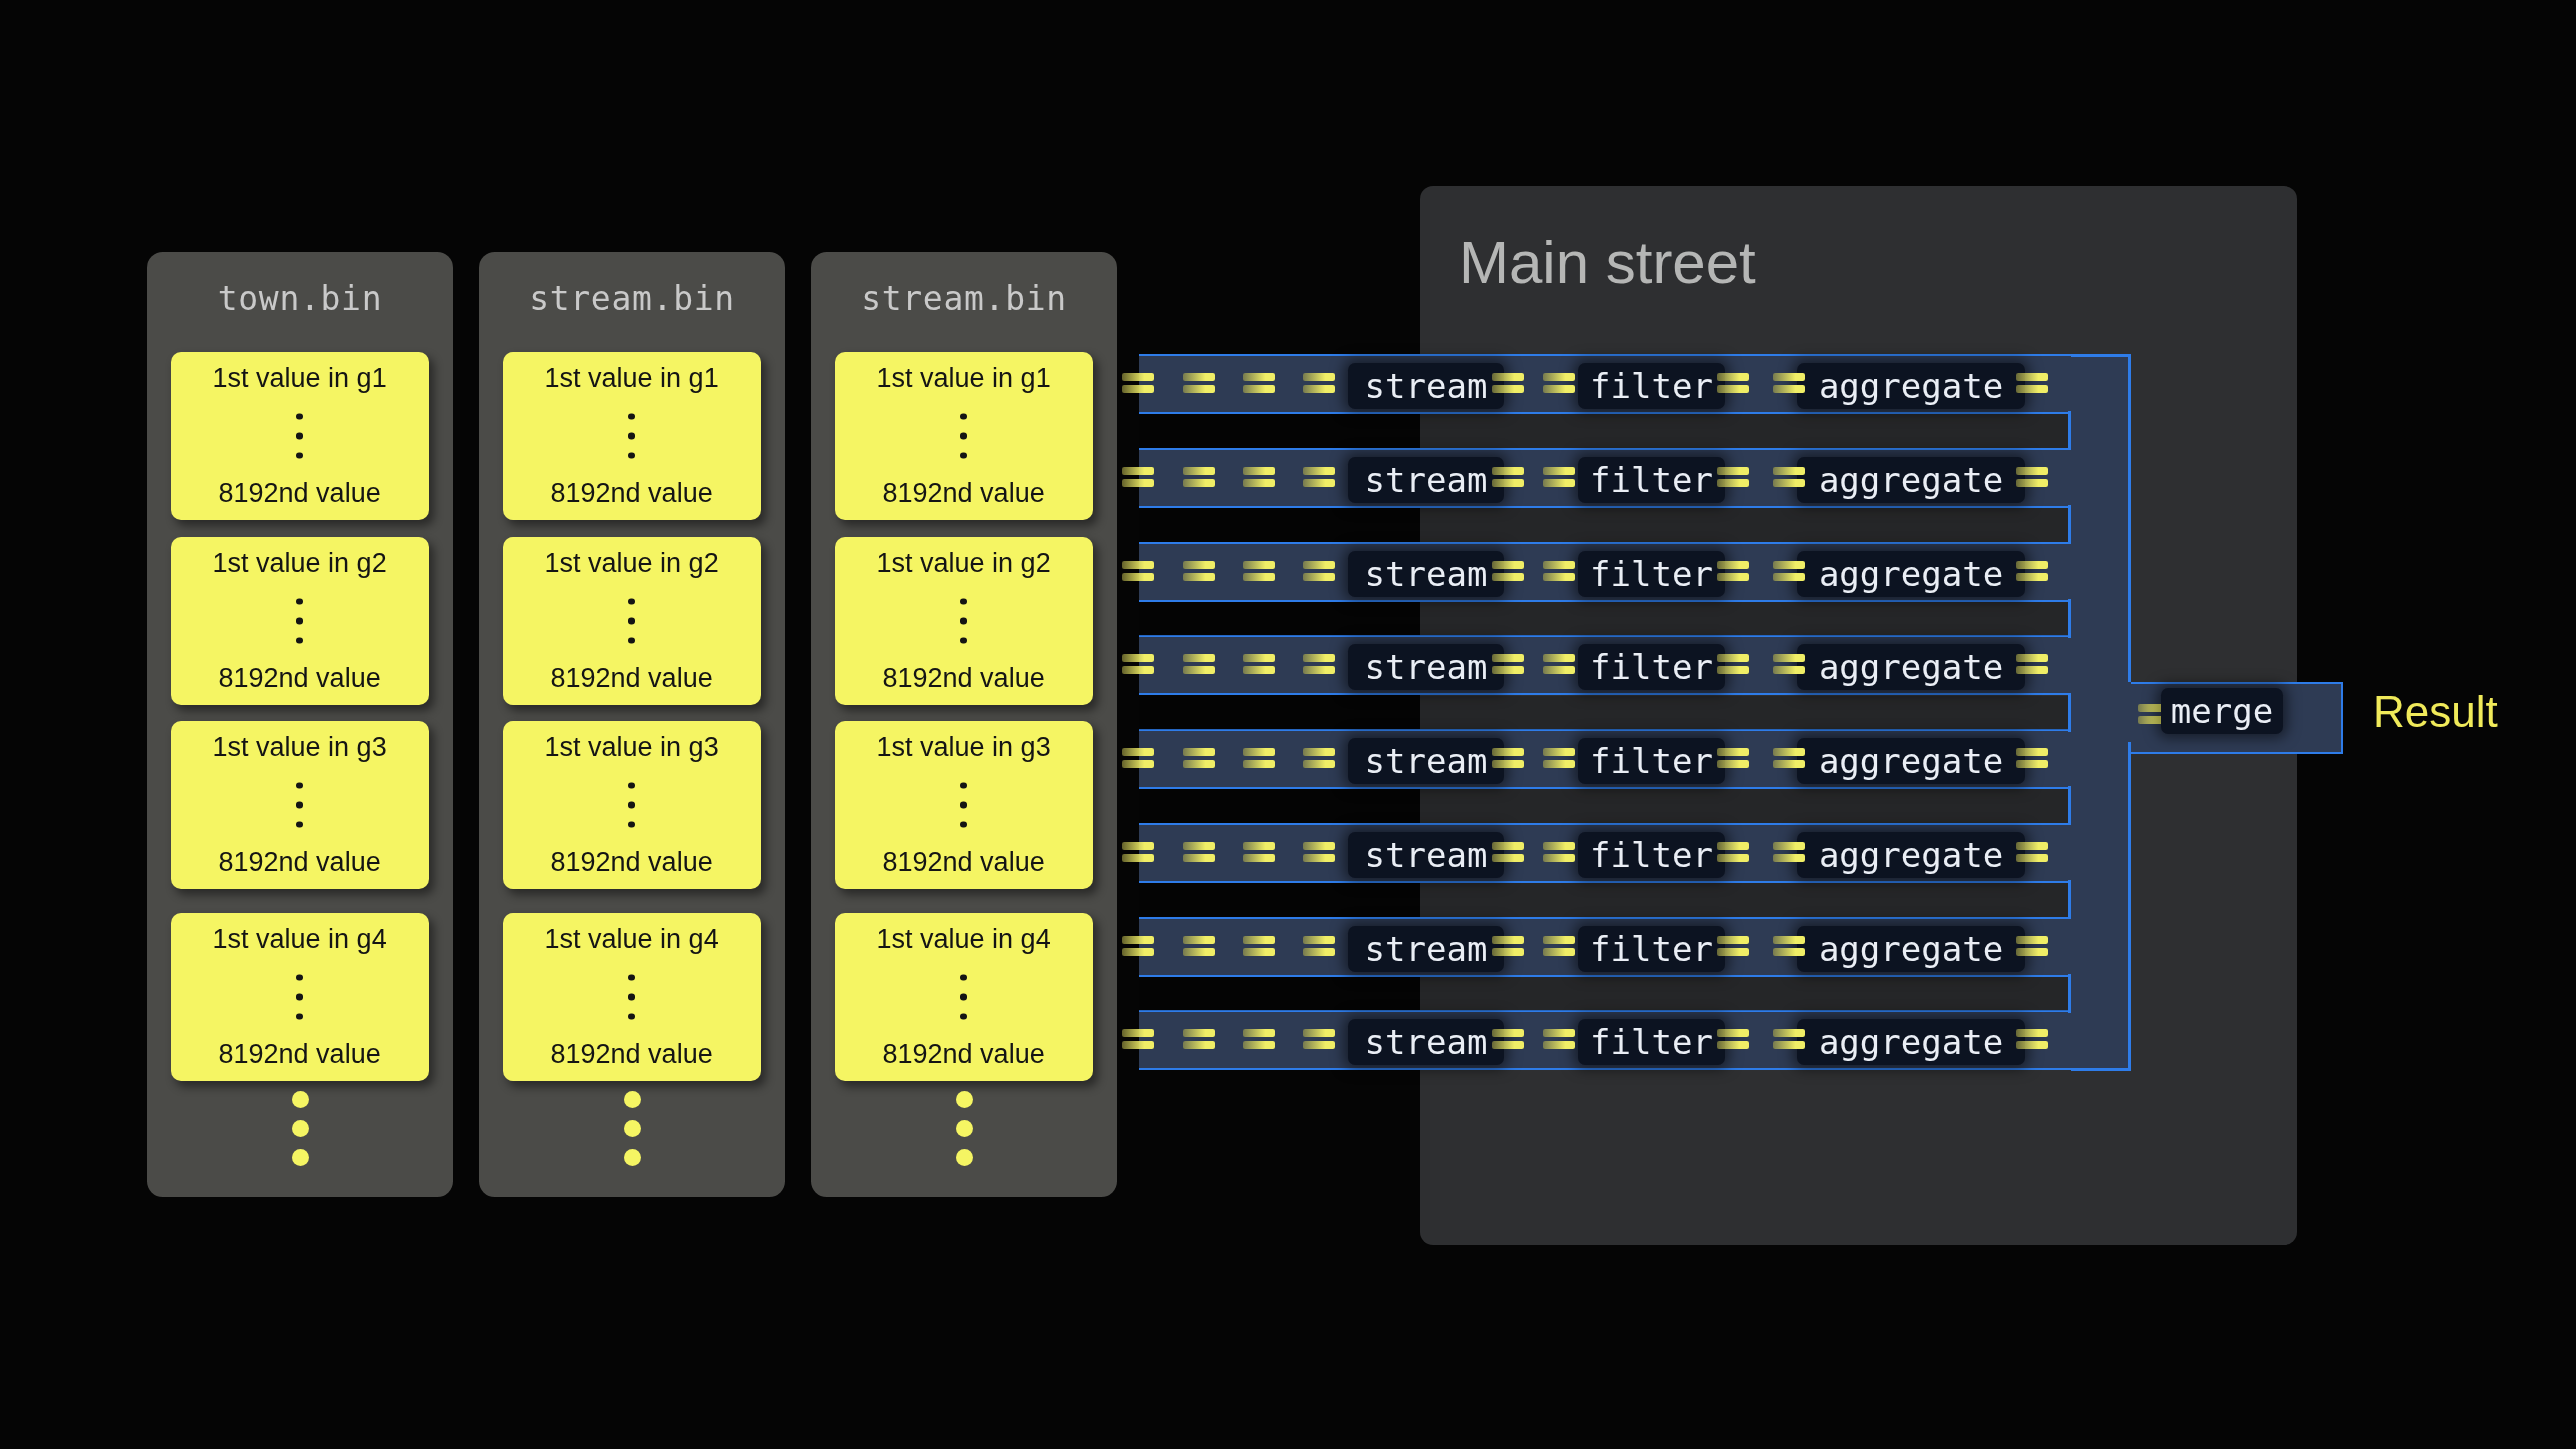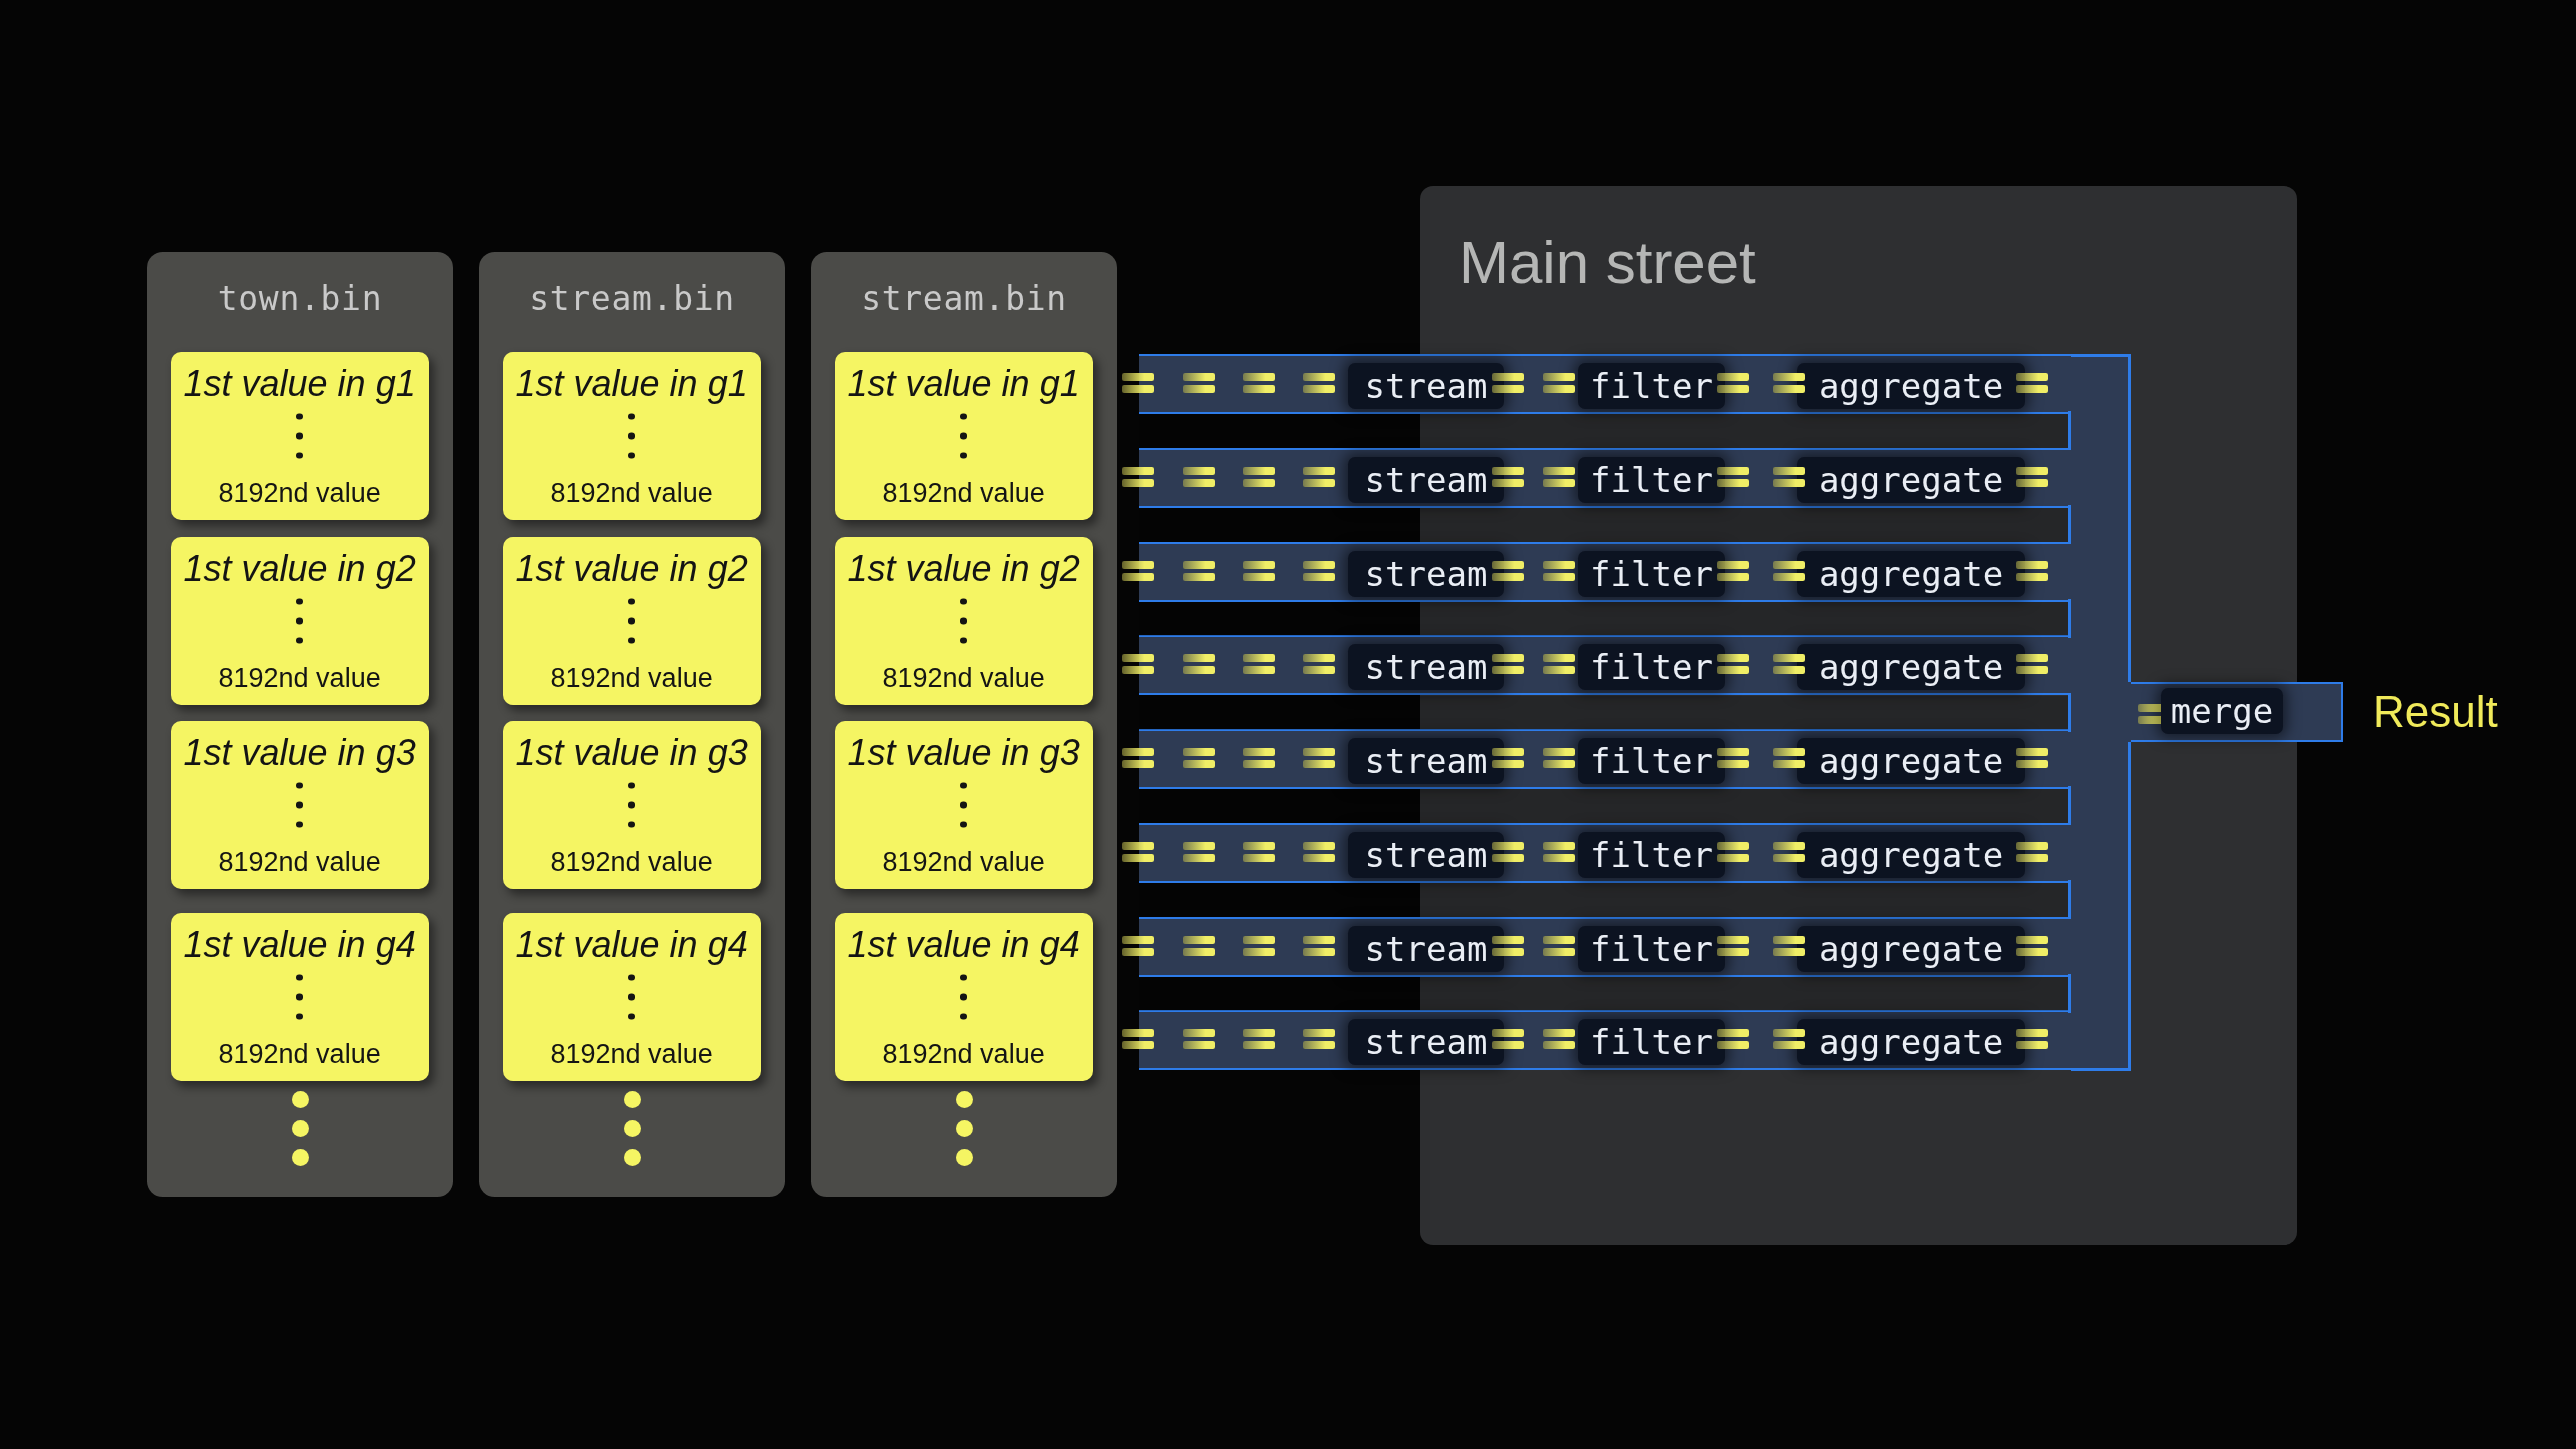--- a/index.html
+++ b/index.html
@@ -15,21 +15,21 @@
            background-size:18.6px 18.6px;}
   
   .file-col{position:absolute;top:252px;width:306px;height:945px;background:var(--column-bg);
             border-radius:15.7px;}
   .file-col .col-title{position:absolute;top:26px;left:0;width:100%;text-align:center;
             font-family:"DejaVu Sans Mono",monospace;font-size:33px;line-height:42px;
             color:var(--column-header);letter-spacing:0.7px;}
   .granule{position:absolute;left:23.6px;width:258px;height:168px;background:var(--block-bg);
            border-radius:10px;box-shadow:4.3px 5.7px 10px rgba(0,0,0,0.45);}
   .granule .g-top{position:absolute;top:11.4px;left:0;width:100%;text-align:center;
-           font-size:36px;color:var(--block-text);font-style:italic;}
+           font-size:27px;color:var(--block-text);}
   .granule .g-bot{position:absolute;bottom:11.4px;left:0;width:100%;text-align:center;
            font-size:27px;color:var(--block-text);}
   .g-dots{position:absolute;left:0;top:50%;width:100%;transform:translateY(-50%);
           display:flex;flex-direction:column;align-items:center;gap:13px;}
   .g-dots i{width:6.4px;height:6.4px;border-radius:50%;background:var(--block-text);}
   .col-more{position:absolute;left:0;top:839px;width:100%;display:flex;flex-direction:column;
             align-items:center;gap:12px;}
   .col-more i{width:17px;height:17px;border-radius:50%;background:var(--block-bg);}
   
   #memory-panel{position:absolute;left:1420px;top:186px;width:877px;height:1059px;
@@ -45,21 +45,21 @@
   #spine{position:absolute;left:2071px;top:354px;width:60px;height:716px;background:var(--lane-fill);}
   .spine-edge{position:absolute;left:2128px;width:2.9px;background:var(--lane-border);}
   .spine-line{position:absolute;left:2071px;width:60px;height:2.9px;background:var(--lane-border);}
   .eq{position:absolute;width:32px;display:flex;flex-direction:column;gap:4.3px;}
   .eq i{display:block;height:7.9px;border-radius:2.1px;
         background:linear-gradient(90deg, rgba(177,173,74,0.55), var(--chunk-yellow) 70%);}
   .stage-box{position:absolute;top:7.2px;height:46px;background:var(--stage-box-bg);
         border-radius:7.2px;box-shadow:0 0 13px 4.3px rgba(0,0,0,0.5);
         display:flex;align-items:center;justify-content:center;
         font-family:"DejaVu Sans Mono",monospace;font-size:34px;color:var(--stage-text);}
-  #merge-band{position:absolute;left:2131px;top:682px;width:212px;height:60px;
+  #merge-band{position:absolute;left:2131px;top:682px;width:212px;height:72px;
         background:var(--lane-fill);box-sizing:border-box;
         border-top:2.9px solid var(--lane-border);border-bottom:2.9px solid var(--lane-border);
         border-right:2.9px solid var(--lane-border);}
   #result-label{position:absolute;left:2373px;top:687px;font-size:44px;color:var(--result-text);}
 </style>
 </head>
 <body>
 
 <div id="stage">
 

